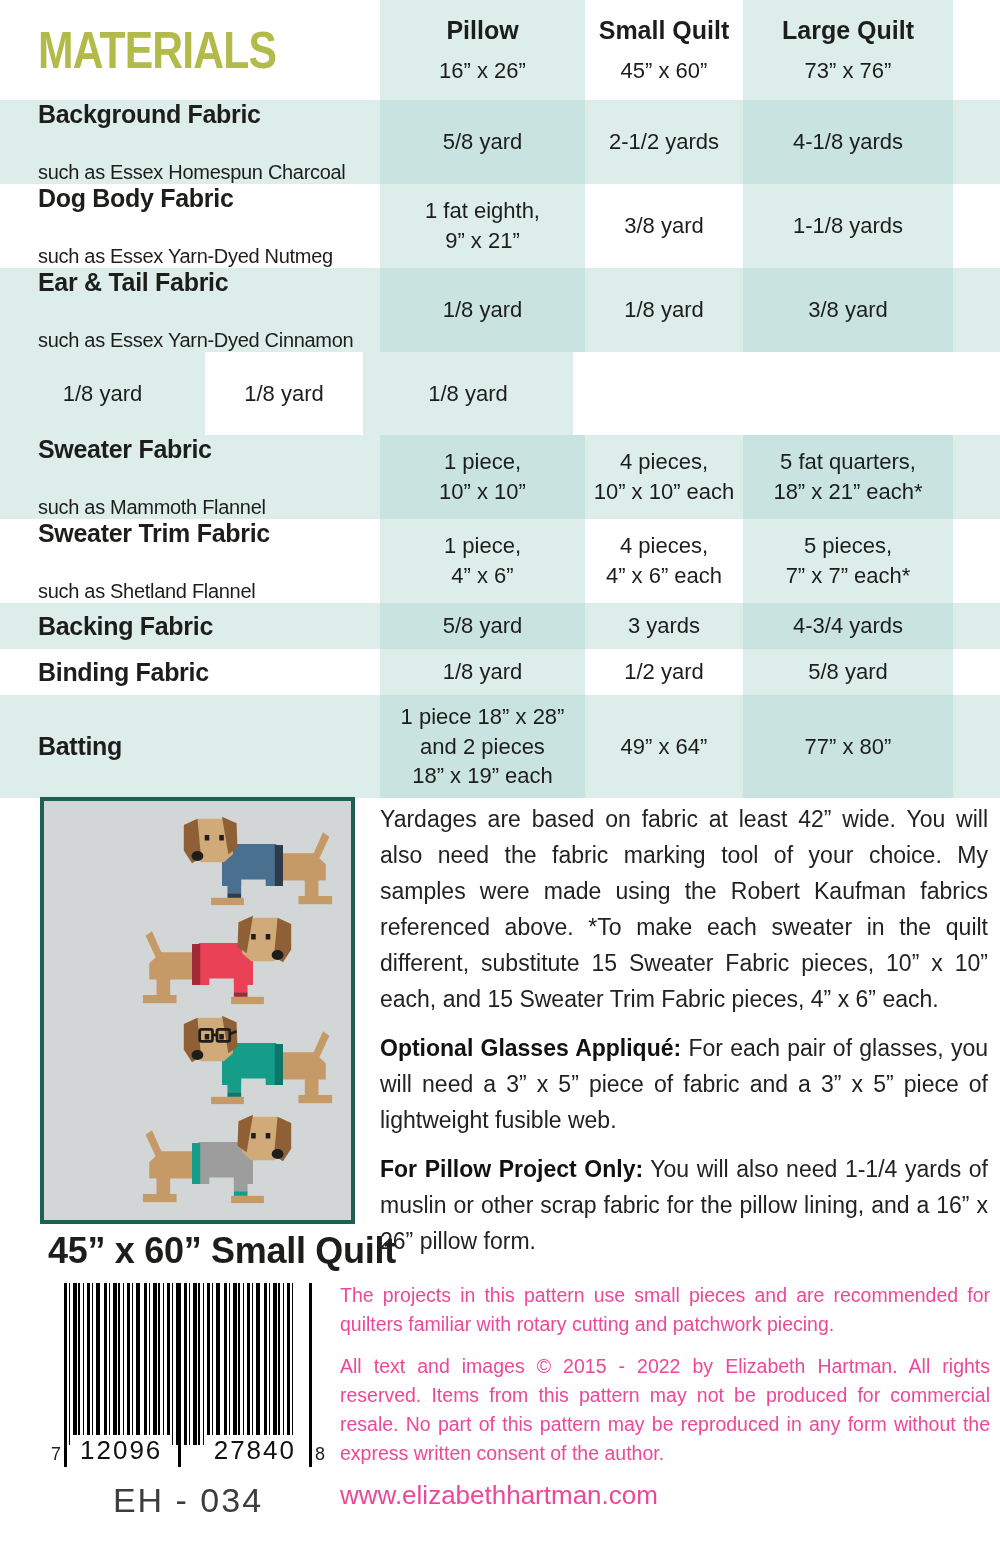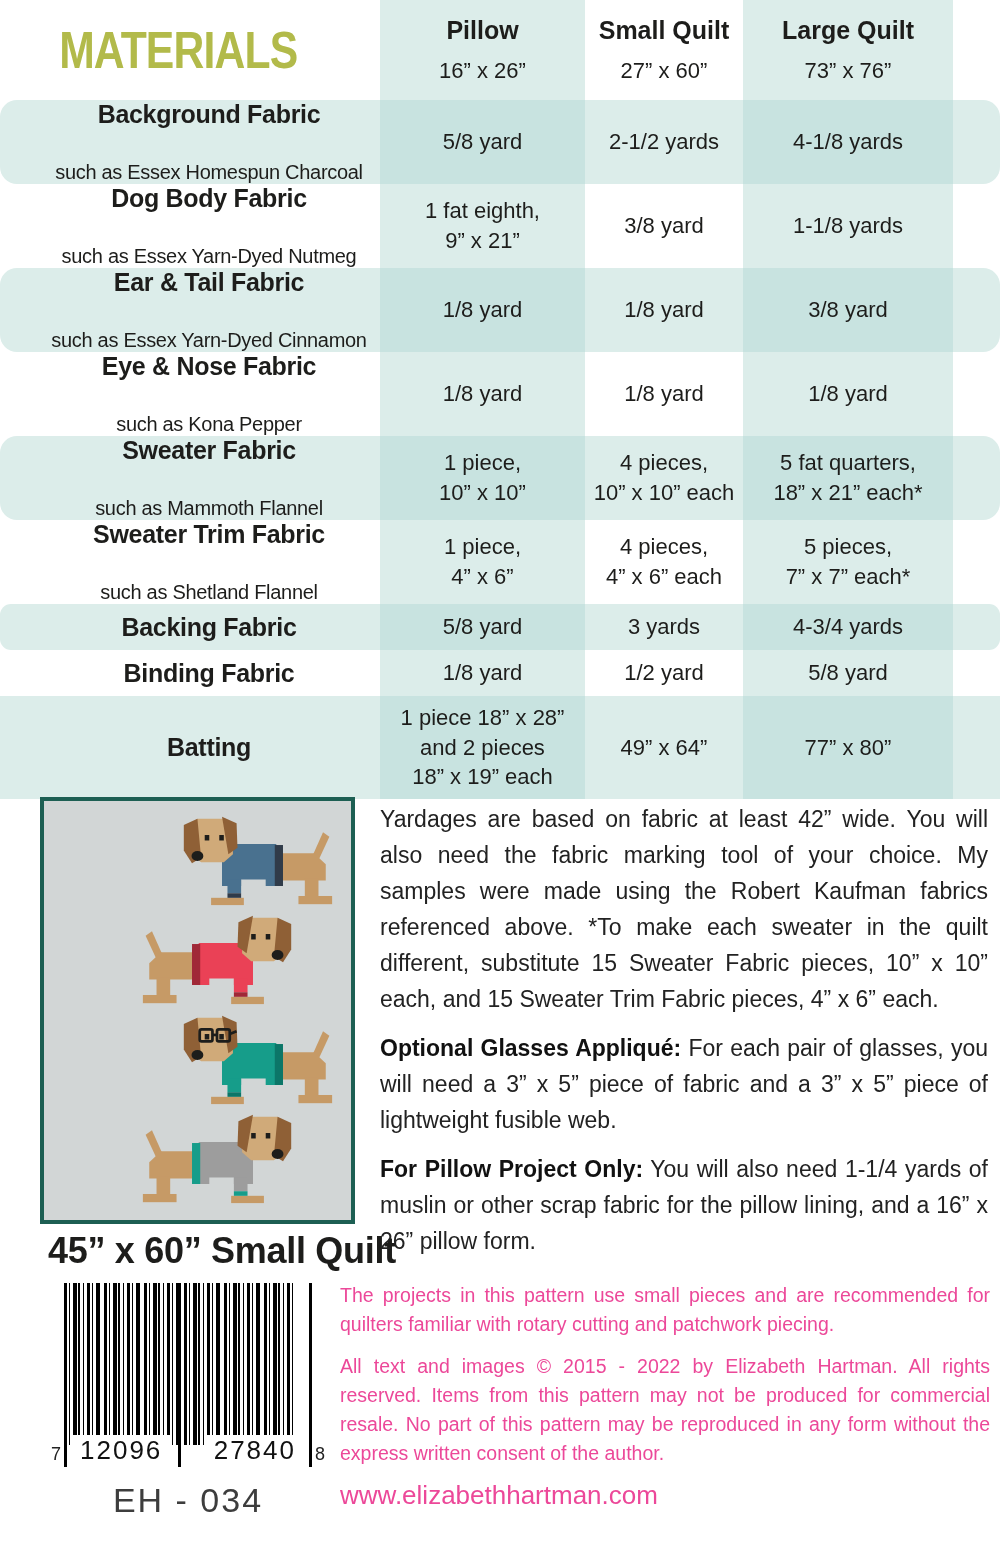--- a/index.html
+++ b/index.html
@@ -11,33 +11,33 @@
     --quilt-border:#1d5f53;
   }
   *{margin:0;padding:0;box-sizing:border-box;}
   body{background:#fff;font-family:"Liberation Sans",sans-serif;color:var(--text-dark);}
   .page{position:relative;width:1000px;height:1546px;background:#fff;overflow:hidden;}
 
   
   .materials{position:absolute;top:0;left:0;width:1000px;}
   .mrow{display:flex;align-items:stretch;background:#fff;}
   .mrow.tint{background:var(--teal-light);}
-  .c-label{width:380px;display:flex;flex-direction:column;justify-content:center;padding-left:38px;text-align:center;}
+  .c-label{width:380px;display:flex;flex-direction:column;justify-content:center;padding-left:38px;}
   .c-p{width:205px;}
   .c-s{width:158px;}
   .c-l{width:210px;}
   .c-sp{flex:1;}
   .vcell{display:flex;flex-direction:column;align-items:center;justify-content:center;text-align:center;
          font-size:22px;line-height:1.35;white-space:pre-line;}
   .mrow .ct{background:var(--teal-light);}
   .mrow.tint .ct{background:var(--teal-dark);}
   .mhead{height:100px;background:#fff;}
   .mhead .ct{background:var(--teal-light);align-items:center;}
-  .mrow.r2{min-height:83px;border-radius:17px;}
-  .mrow.r1{min-height:46px;border-radius:11px;}
+  .mrow.r2{min-height:83px;}
+  .mrow.r1{min-height:46px;}
   .mrow.r3{min-height:103px;}
   .row-name{font-weight:bold;font-size:25px;letter-spacing:-.3px;}
   .row-sub{font-size:20px;letter-spacing:-.3px;margin-top:32px;}
   .title{font-size:52px;font-weight:bold;color:var(--title-green);letter-spacing:-1px;
          transform:scaleX(.82);transform-origin:left center;white-space:nowrap;}
   .col-name{font-weight:bold;font-size:25px;}
   .col-size{font-size:22px;margin-top:8px;}
 
   
   .quilt{position:absolute;left:40px;top:797px;width:315px;height:427px;
@@ -91,21 +91,21 @@
     <div class="mrow mhead">
       <div class="c-label">
         <div class="title">MATERIALS</div>
       </div>
       <div class="c-p vcell ct">
         <div class="col-name">Pillow</div>
         <div class="col-size">16” x 26”</div>
       </div>
       <div class="c-s vcell">
         <div class="col-name">Small Quilt</div>
-        <div class="col-size">27” x 60”</div>
+        <div class="col-size">45” x 60”</div>
       </div>
       <div class="c-l vcell ct">
         <div class="col-name">Large Quilt</div>
         <div class="col-size">73” x 76”</div>
       </div>
       <div class="c-sp"></div>
     </div>
 
     <div class="mrow r2 tint">
       <div class="c-label">
@@ -135,24 +135,20 @@
         <div class="row-name">Ear &amp; Tail Fabric</div>
         <div class="row-sub">such as Essex Yarn-Dyed Cinnamon</div>
       </div>
       <div class="c-p vcell ct">1/8 yard</div>
       <div class="c-s vcell">1/8 yard</div>
       <div class="c-l vcell ct">3/8 yard</div>
       <div class="c-sp"></div>
     </div>
 
     <div class="mrow r2">
-      <div class="c-label">
-        <div class="row-name">Eye &amp; Nose Fabric</div>
-        <div class="row-sub">such as Kona Pepper</div>
-      </div>
       <div class="c-p vcell ct">1/8 yard</div>
       <div class="c-s vcell">1/8 yard</div>
       <div class="c-l vcell ct">1/8 yard</div>
       <div class="c-sp"></div>
     </div>
 
     <div class="mrow r2 tint">
       <div class="c-label">
         <div class="row-name">Sweater Fabric</div>
         <div class="row-sub">such as Mammoth Flannel</div>

